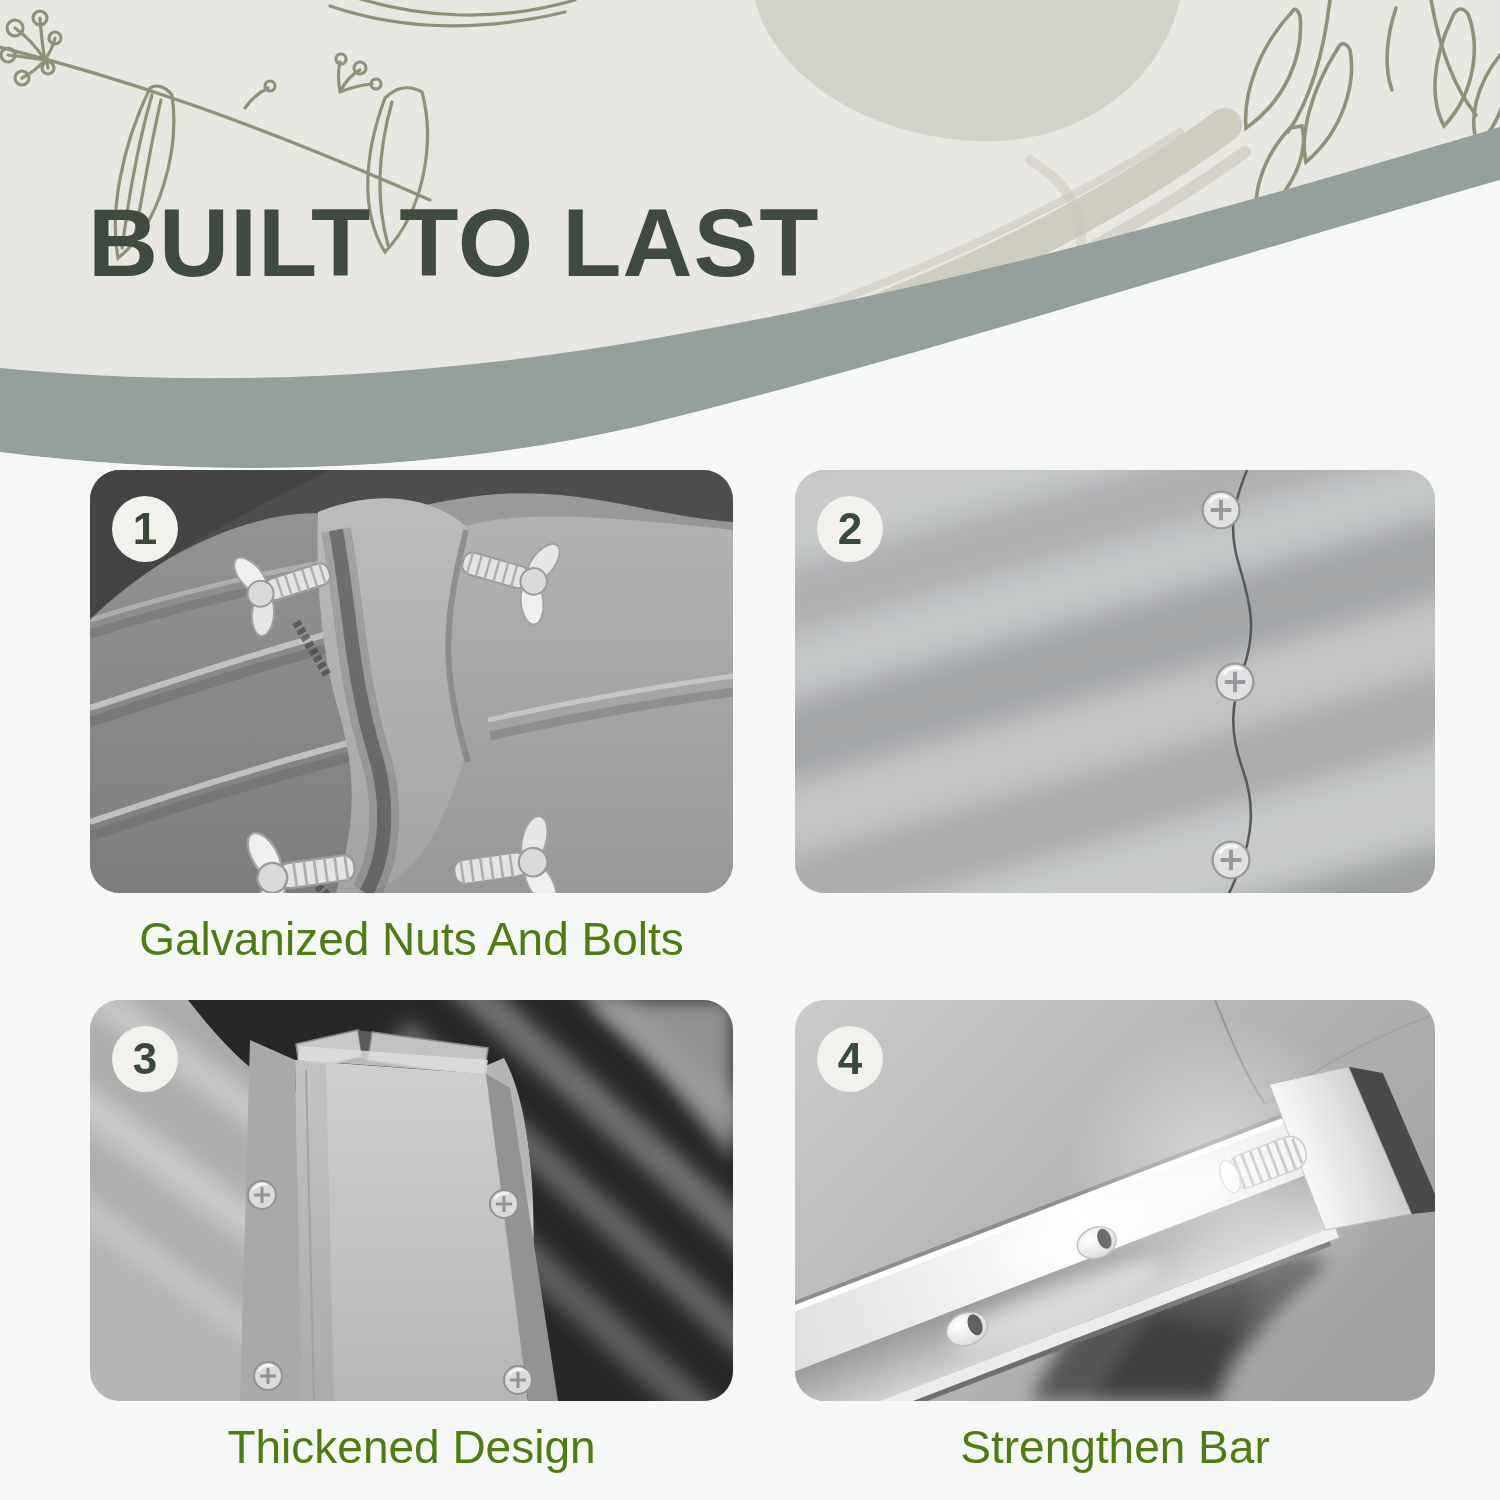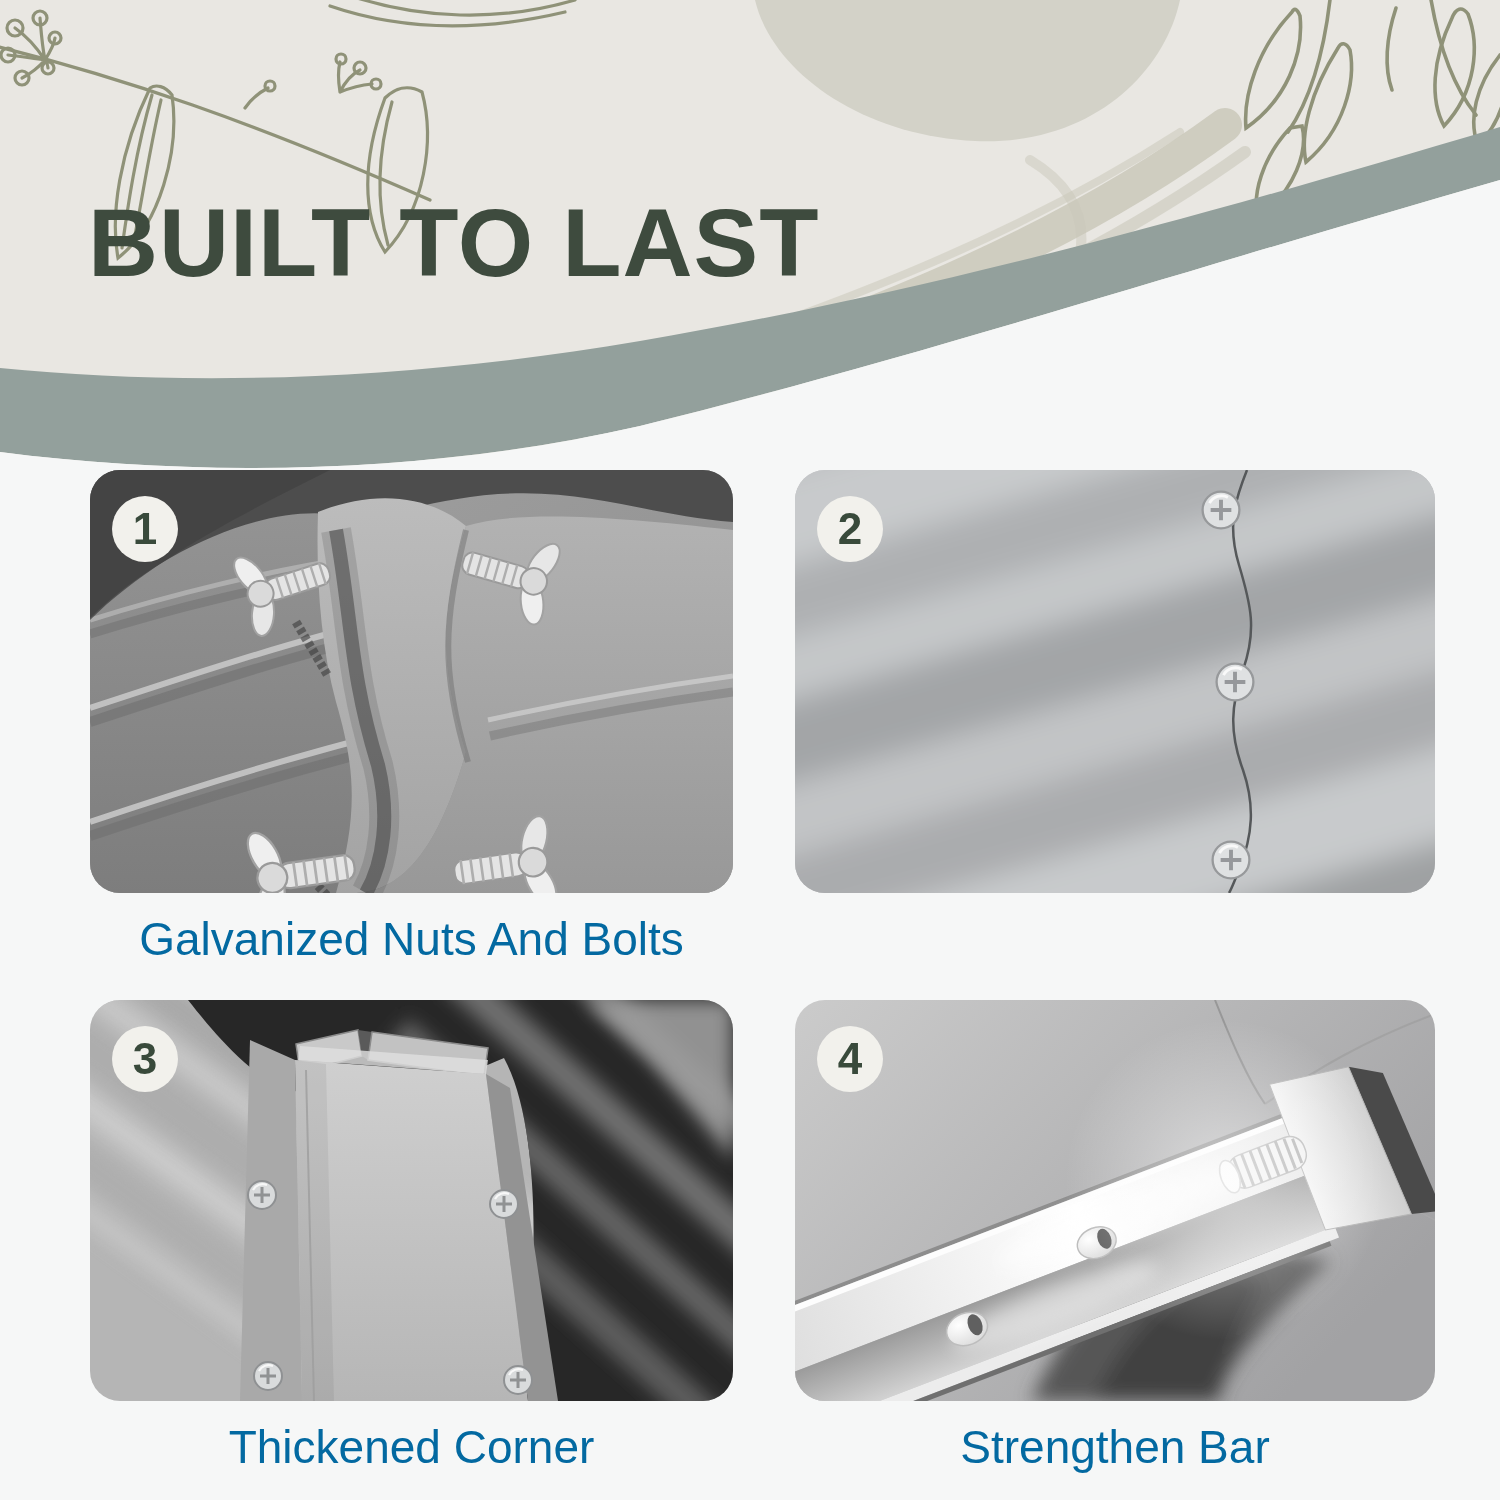--- a/index.html
+++ b/index.html
@@ -29,21 +29,21 @@
     width:66px;height:66px;border-radius:50%;
     background:#f2f1ec;
     display:flex;align-items:center;justify-content:center;
   }
   .badge span{
     font-size:44px;font-weight:700;color:#394a3b;line-height:1;
   }
   .caption{
     margin-top:21px;
     text-align:center;
-    font-size:46px;color:#0369a1;
+    font-size:46px;color:#4d7c0f;
     line-height:1.1;
   }
 </style>
 </head>
 <body>
 
 <div class="page">
 
   <svg class="decor-svg" width="1500" height="520" viewBox="0 0 1500 520" aria-hidden="true">
 
@@ -249,21 +249,21 @@
         <path d="M205,60 L236,64 L244,401 L212,401 Z" fill="#000000" opacity="0.06"></path>
         <path d="M216,70 L224,401" stroke="#9e9e9e" stroke-width="2" opacity="0.8"></path>
         <path d="M396,74 L420,88 L468,401 L438,401 Z" fill="#939393"></path>
         <use href="#p3sc" transform="translate(414,204)"></use>
         <use href="#p3sc" transform="translate(428,380)"></use>
       </svg>
       <div class="badge">
           <span>3</span>
         </div>
     </div>
-    <figcaption class="caption">Thickened Corner</figcaption>
+    <figcaption class="caption">Thickened Design</figcaption>
   </figure>
 
   <figure class="card" style="left:795px;top:1000px;width:640px;">
     <div class="photo" style="height:401px;">
       <svg width="640" height="401" viewBox="0 0 640 401">
         <defs>
           <linearGradient id="p4bg" x1="0" y1="0" x2="1" y2="0.6">
               <stop offset="0" stop-color="#cbcbcb"></stop>
               <stop offset="1" stop-color="#a2a2a4"></stop>
             </linearGradient>

